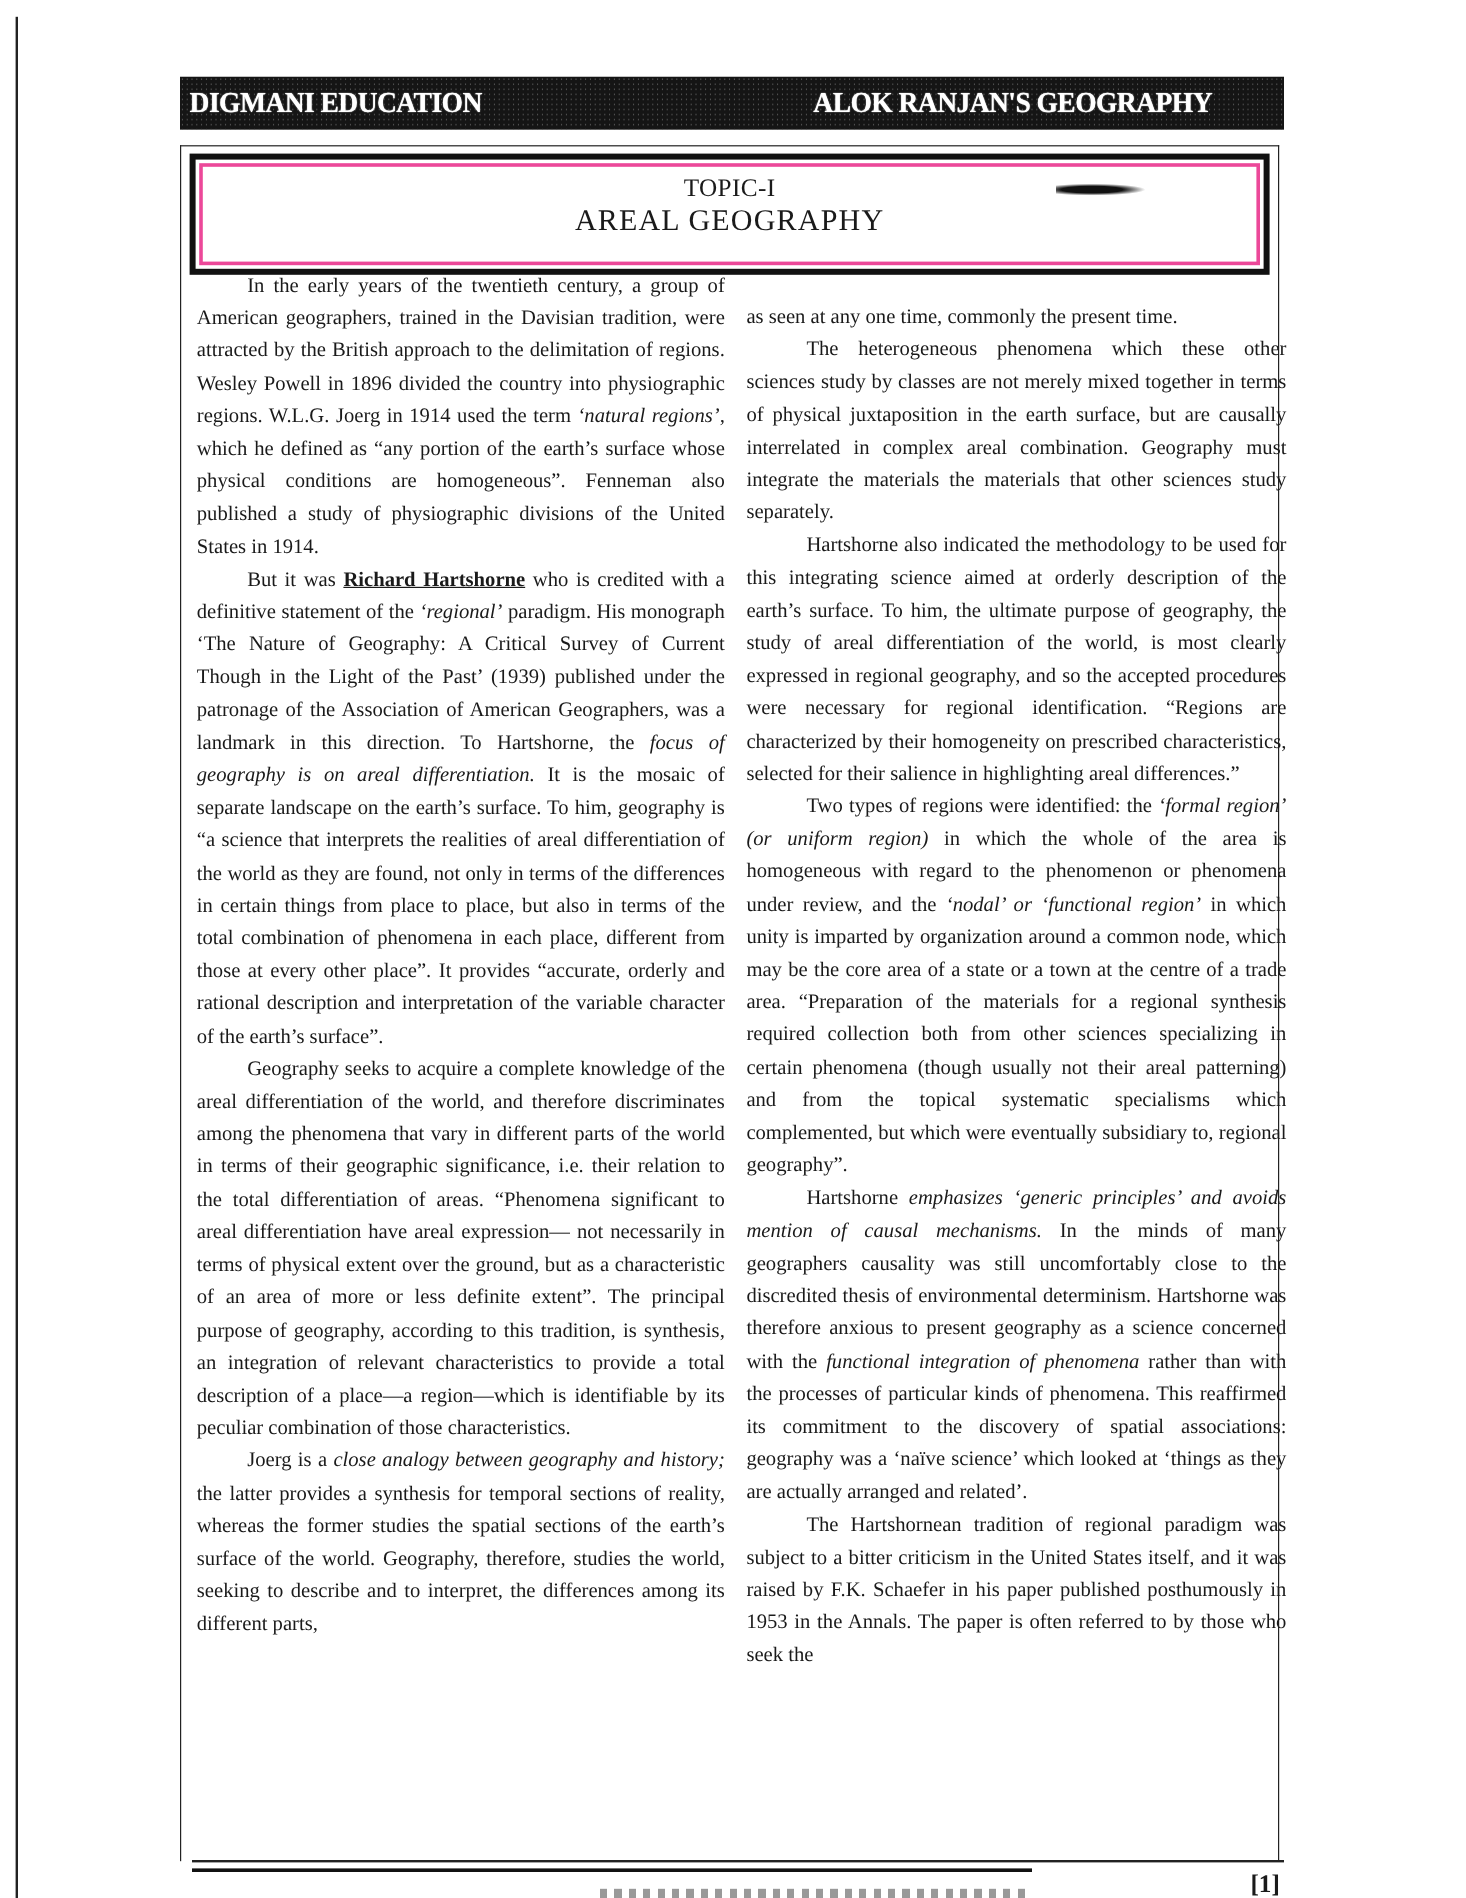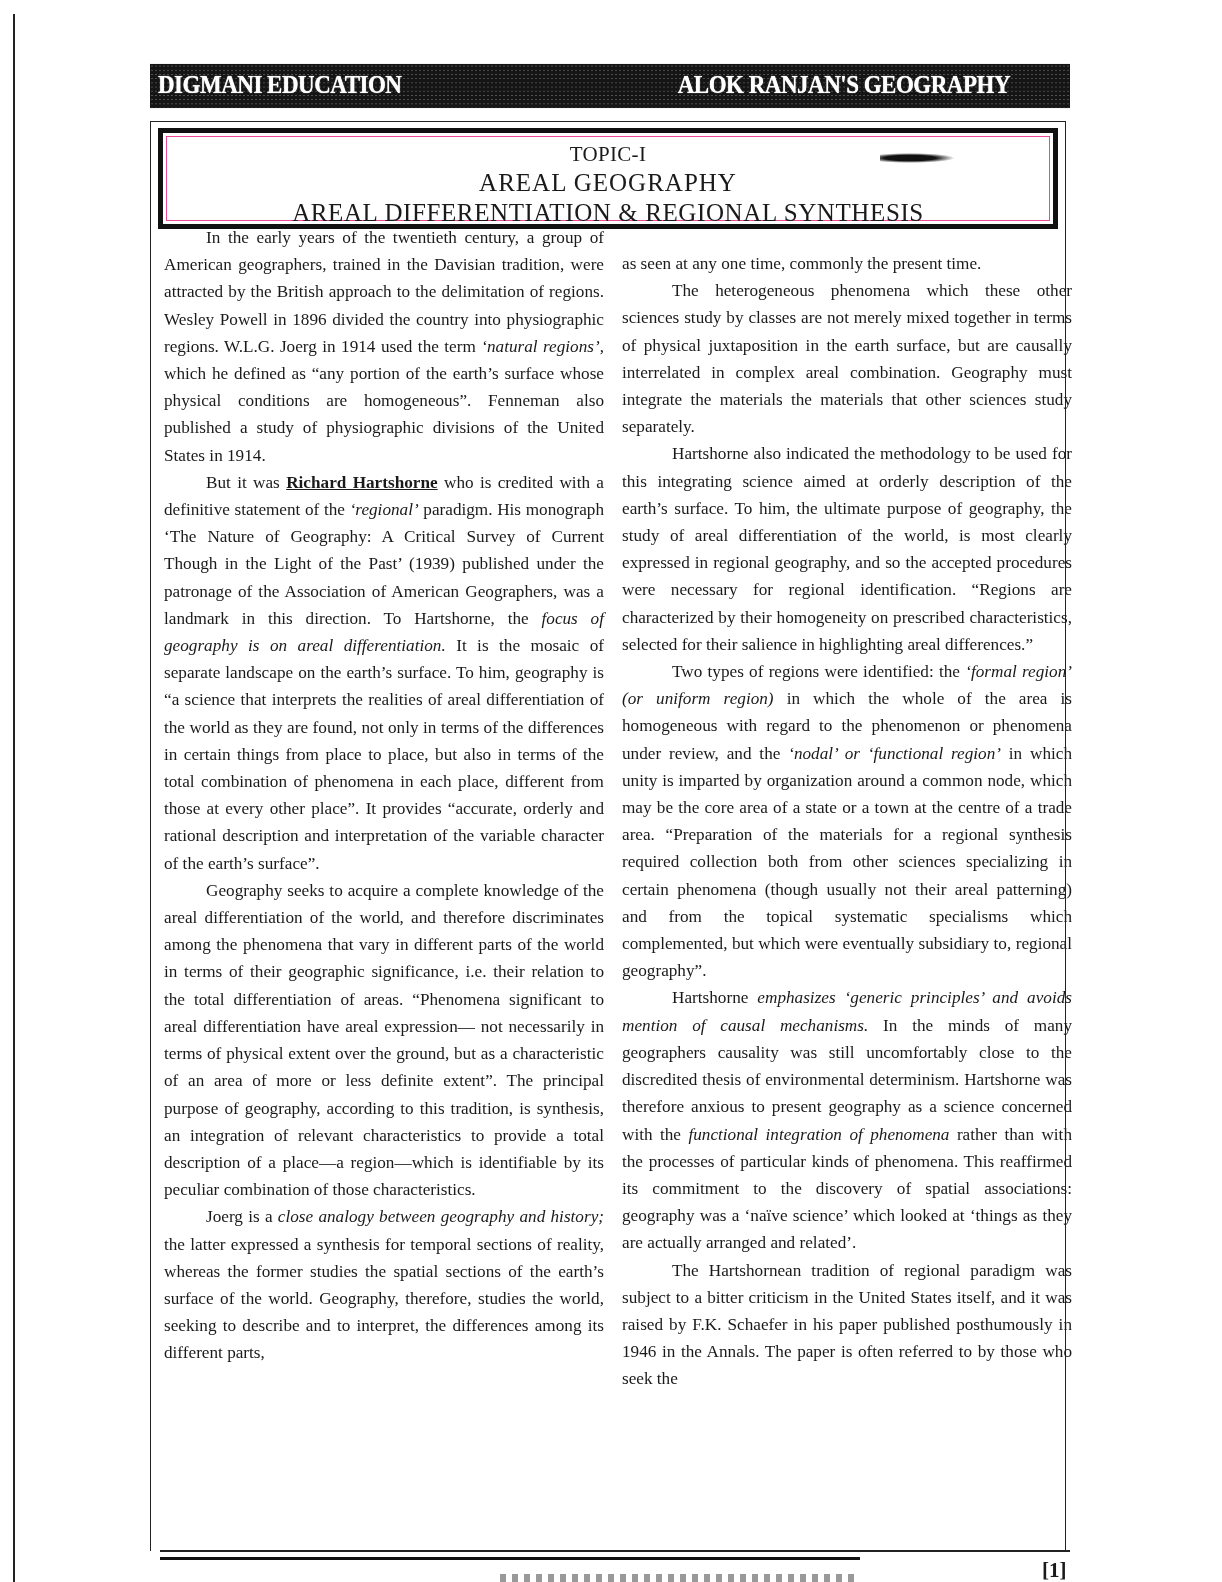--- a/index.html
+++ b/index.html
@@ -25,21 +25,21 @@
     position: absolute; left: 150px; top: 121px; width: 916px; height: 1430px;
     border-left: 1.5px solid #222; border-top: 1.5px solid #222; border-right: 1.5px solid #222;
     box-sizing: border-box;
   }
   .title-box {
     position: absolute; left: 158px; top: 128px; width: 900px; height: 101px;
     border: 5px solid #111; box-sizing: border-box;
   }
   .title-inner {
     position: absolute; left: 3px; top: 3px; right: 3px; bottom: 3px;
-    border: 1px solid #ec4899; text-align: center;
+    border: 3px solid #ec4899; text-align: center;
   }
   .topic {
     font-size: 21px; margin-top: 4px; line-height: 26px; letter-spacing: 0.3px;
   }
   .subtitle {
     font-size: 25px; line-height: 31px; letter-spacing: 1px;
   }
   .main-title {
     font-size: 25px; line-height: 30px; letter-spacing: 0.6px;
   }
@@ -82,37 +82,36 @@
   <span>DIGMANI EDUCATION</span>
   <span>ALOK RANJAN'S GEOGRAPHY</span>
 </div>
 
 <div class="outer-frame"></div>
 
 <div class="title-box">
   <div class="title-inner">
     <div class="topic">TOPIC-I</div>
     <div class="subtitle">AREAL GEOGRAPHY</div>
-    <div class="main-title">AREAL DIFFERENTIATION &amp; REGIONAL SYNTHESIS</div>
   </div>
 </div>
 <div class="smudge"></div>
 
 <div class="col col-left">
   <p class="ind"><span>In the early years of the twentieth century, a group of American geographers, trained in the Davisian tradition, were attracted by the British approach to the delimitation of regions. Wesley Powell in 1896 divided the country into physiographic regions. W.L.G. Joerg in 1914 used the term </span><i>‘natural regions’</i><span>, which he defined as “any portion of the earth’s surface whose physical conditions are homogeneous”. Fenneman also published a study of physiographic divisions of the United States in 1914.</span></p>
   <p class="ind"><span>But it was </span><b>Richard Hartshorne</b><span> who is credited with a definitive statement of the </span><i>‘regional’</i><span> paradigm. His monograph ‘The Nature of Geography: A Critical Survey of Current Though in the Light of the Past’ (1939) published under the patronage of the Association of American Geographers, was a landmark in this direction. To Hartshorne, the </span><i>focus of geography is on areal differentiation.</i><span> It is the mosaic of separate landscape on the earth’s surface. To him, geography is “a science that interprets the realities of areal differentiation of the world as they are found, not only in terms of the differences in certain things from place to place, but also in terms of the total combination of phenomena in each place, different from those at every other place”. It provides “accurate, orderly and rational description and interpretation of the variable character of the earth’s surface”.</span></p>
   <p class="ind">Geography seeks to acquire a complete knowledge of the areal differentiation of the world, and therefore discriminates among the phenomena that vary in different parts of the world in terms of their geographic significance, i.e. their relation to the total differentiation of areas. “Phenomena significant to areal differentiation have areal expression— not necessarily in terms of physical extent over the ground, but as a characteristic of an area of more or less definite extent”. The principal purpose of geography, according to this tradition, is synthesis, an integration of relevant characteristics to provide a total description of a place—a region—which is identifiable by its peculiar combination of those characteristics.</p>
-  <p class="ind"><span>Joerg is a </span><i>close analogy between geography and history;</i><span> the latter expressed a synthesis for temporal sections of reality, whereas the former studies the spatial sections of the earth’s surface of the world. Geography, therefore, studies the world, seeking to describe and to interpret, the differences among its different parts,</span></p>
+  <p class="ind"><span>Joerg is a </span><i>close analogy between geography and history;</i><span> the latter provides a synthesis for temporal sections of reality, whereas the former studies the spatial sections of the earth’s surface of the world. Geography, therefore, studies the world, seeking to describe and to interpret, the differences among its different parts,</span></p>
 </div>
 
 <div class="col col-right">
   <p>as seen at any one time, commonly the present time.</p>
   <p class="ind2">The heterogeneous phenomena which these other sciences study by classes are not merely mixed together in terms of physical juxtaposition in the earth surface, but are causally interrelated in complex areal combination. Geography must integrate the materials the materials that other sciences study separately.</p>
   <p class="ind2">Hartshorne also indicated the methodology to be used for this integrating science aimed at orderly description of the earth’s surface. To him, the ultimate purpose of geography, the study of areal differentiation of the world, is most clearly expressed in regional geography, and so the accepted procedures were necessary for regional identification. “Regions are characterized by their homogeneity on prescribed characteristics, selected for their salience in highlighting areal differences.”</p>
   <p class="ind2"><span>Two types of regions were identified: the </span><i>‘formal region’ (or uniform region)</i><span> in which the whole of the area is homogeneous with regard to the phenomenon or phenomena under review, and the </span><i>‘nodal’ or ‘functional region’</i><span> in which unity is imparted by organization around a common node, which may be the core area of a state or a town at the centre of a trade area. “Preparation of the materials for a regional synthesis required collection both from other sciences specializing in certain phenomena (though usually not their areal patterning) and from the topical systematic specialisms which complemented, but which were eventually subsidiary to, regional geography”.</span></p>
   <p class="ind2"><span>Hartshorne </span><i>emphasizes ‘generic principles’ and avoids mention of causal mechanisms.</i><span> In the minds of many geographers causality was still uncomfortably close to the discredited thesis of environmental determinism. Hartshorne was therefore anxious to present geography as a science concerned with the </span><i>functional integration of phenomena</i><span> rather than with the processes of particular kinds of phenomena. This reaffirmed its commitment to the discovery of spatial associations: geography was a ‘naïve science’ which looked at ‘things as they are actually arranged and related’.</span></p>
-  <p class="ind2">The Hartshornean tradition of regional paradigm was subject to a bitter criticism in the United States itself, and it was raised by F.K. Schaefer in his paper published posthumously in 1946 in the Annals. The paper is often referred to by those who seek the</p>
+  <p class="ind2">The Hartshornean tradition of regional paradigm was subject to a bitter criticism in the United States itself, and it was raised by F.K. Schaefer in his paper published posthumously in 1953 in the Annals. The paper is often referred to by those who seek the</p>
 </div>
 
 <div class="bottom-rule-1"></div>
 <div class="bottom-rule-2"></div>
 <div class="page-num">[1]</div>
 <div class="phone-line"></div>
 
 </body></html>

